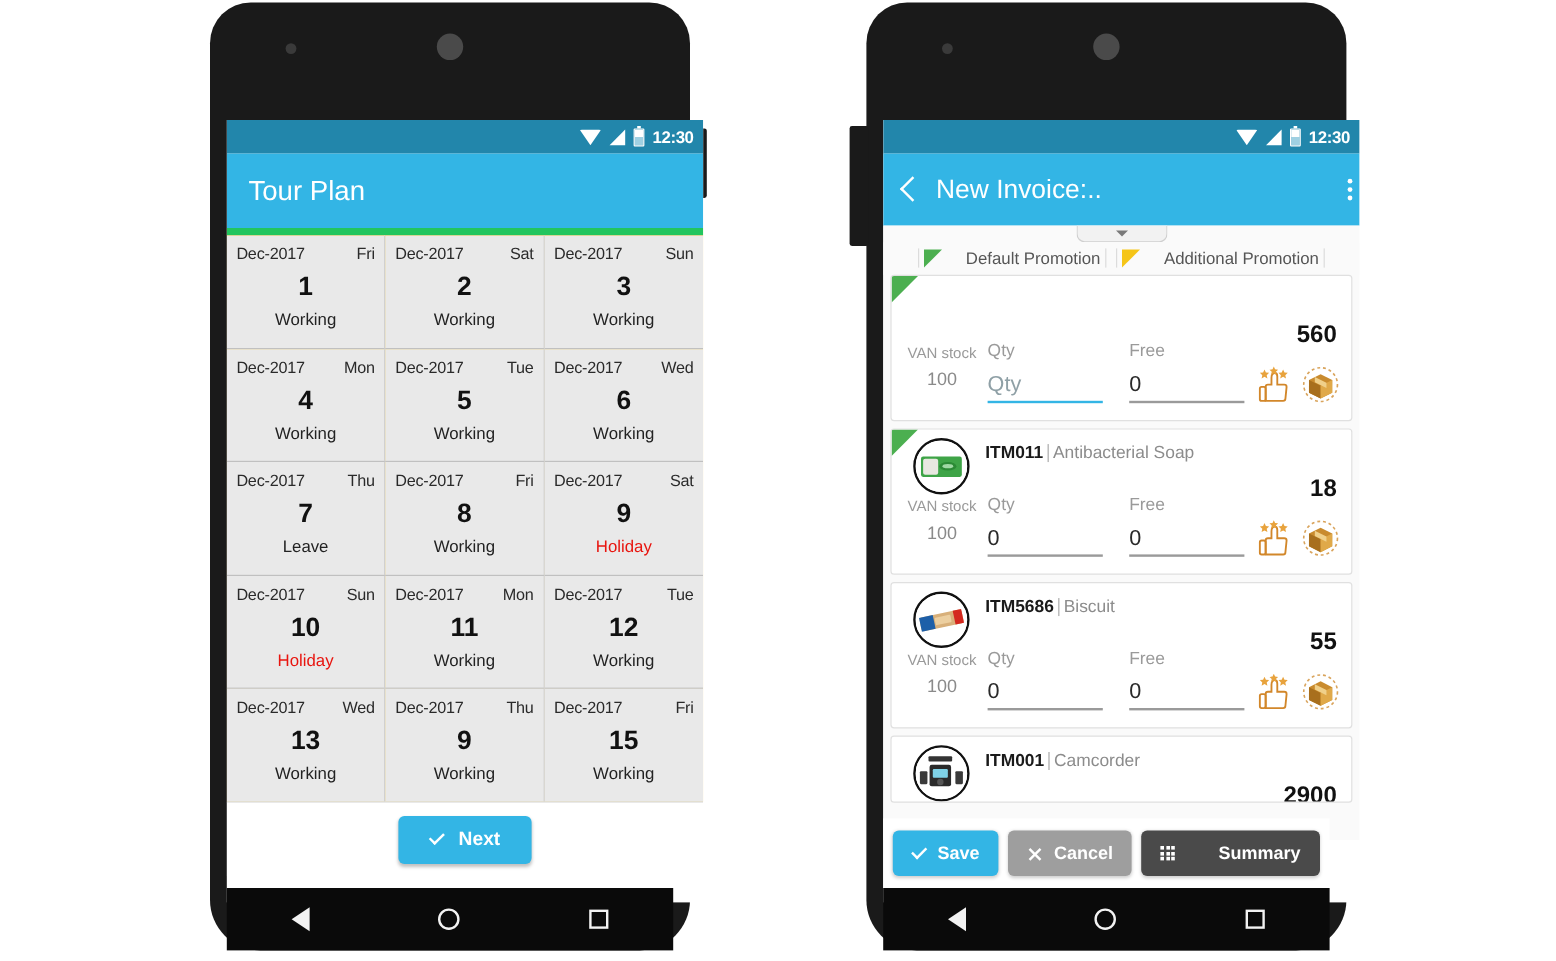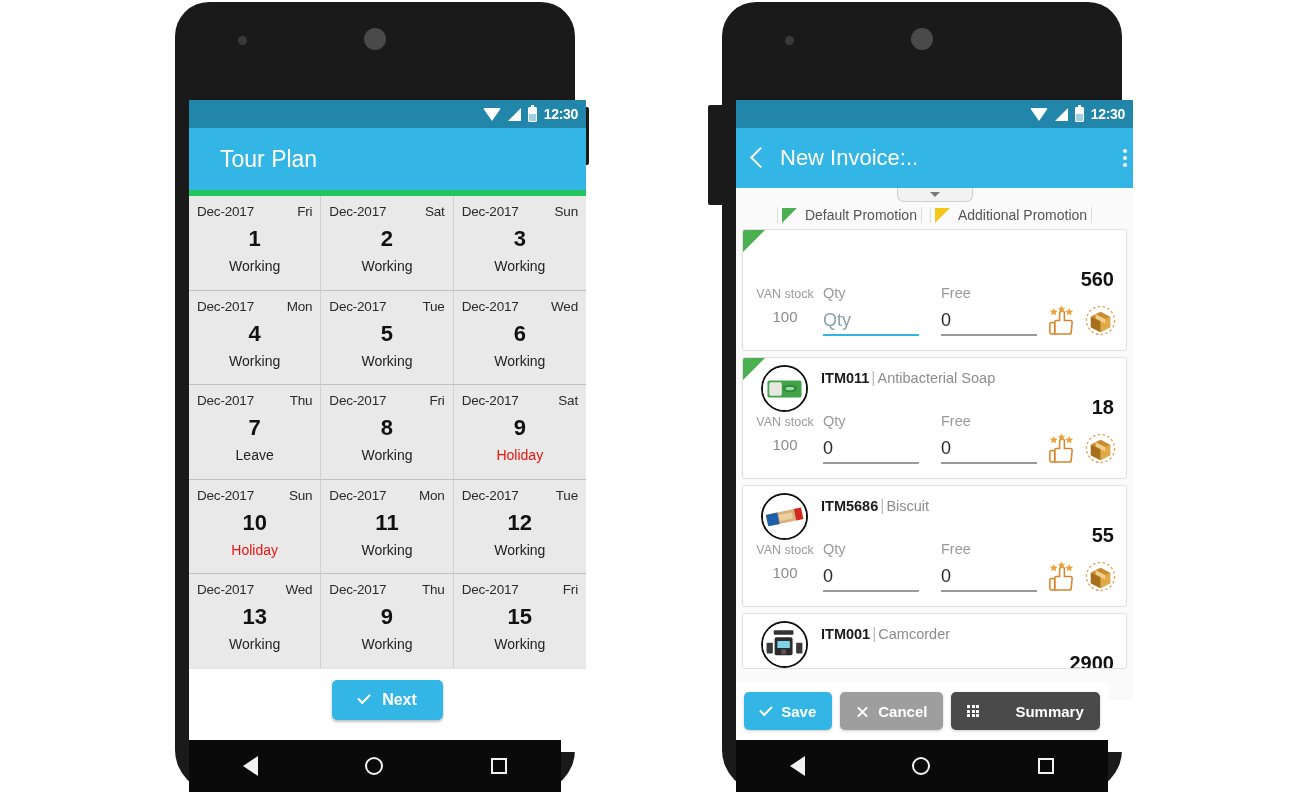--- a/index.html
+++ b/index.html
@@ -88,21 +88,21 @@
     content: ""; position: absolute; left: 2px; top: -3px;
     width: 3px; height: 2px; background: #ffffff;
   }
 
   
   .appbar {
     background: #33b5e5;
     display: flex;
     align-items: center;
   }
-  .appbar.plain { height: 62px; padding-left: 31px; }
+  .appbar.plain { height: 62px; padding-left: 18px; }
   .appbar.nav   { height: 60px; padding: 0 0 0 10px; }
   .appbar-title {
     color: #ffffff; font-size: 23px;
   }
   .appbar.nav .appbar-title { font-size: 22px; margin-left: 12px; }
   .back-chevron {
     width: 22px; height: 22px;
     position: relative; cursor: pointer;
   }
   .back-chevron::before {
@@ -223,21 +223,21 @@
     border-left: 5px solid transparent;
     border-right: 5px solid transparent;
     border-top: 5px solid #7a7a7a;
   }
   .promo-legend {
     display: flex; justify-content: center; gap: 8px;
     padding: 5px 0 6px 0;
     background: #fafafa;
   }
   .promo-chip {
-    display: flex; align-items: center; gap: 8px;
+    display: flex; align-items: center; gap: 20px;
     font-size: 14px; color: #555555;
     border-left: 1px solid #dcdcdc;
     border-right: 1px solid #dcdcdc;
     padding: 0 4px;
     cursor: pointer;
   }
   .flag {
     width: 0; height: 0;
     border-top: 15px solid #4caf50;
     border-right: 15px solid transparent;

